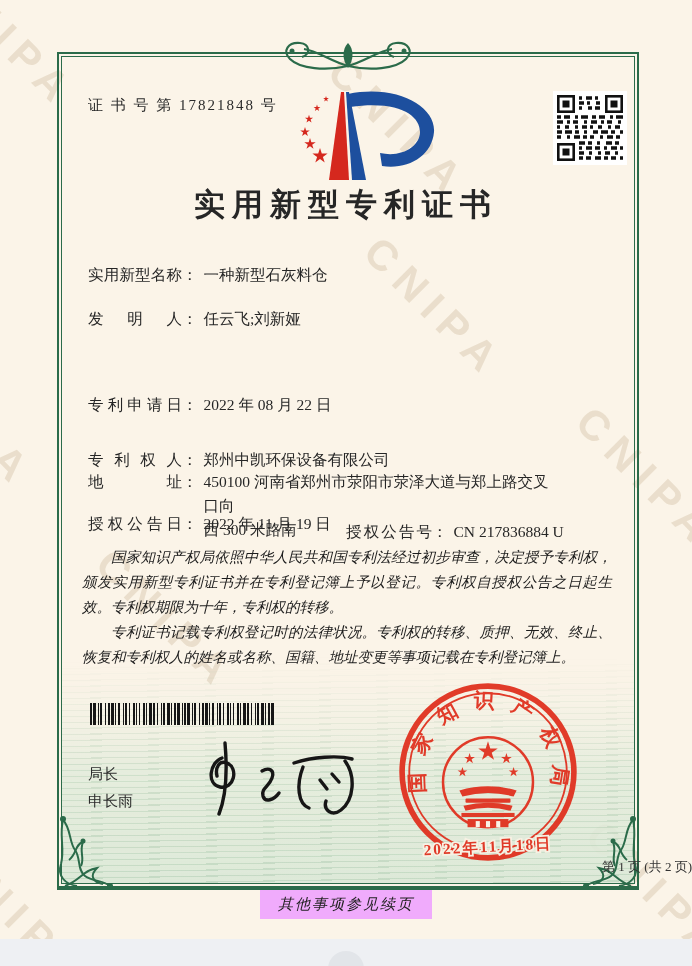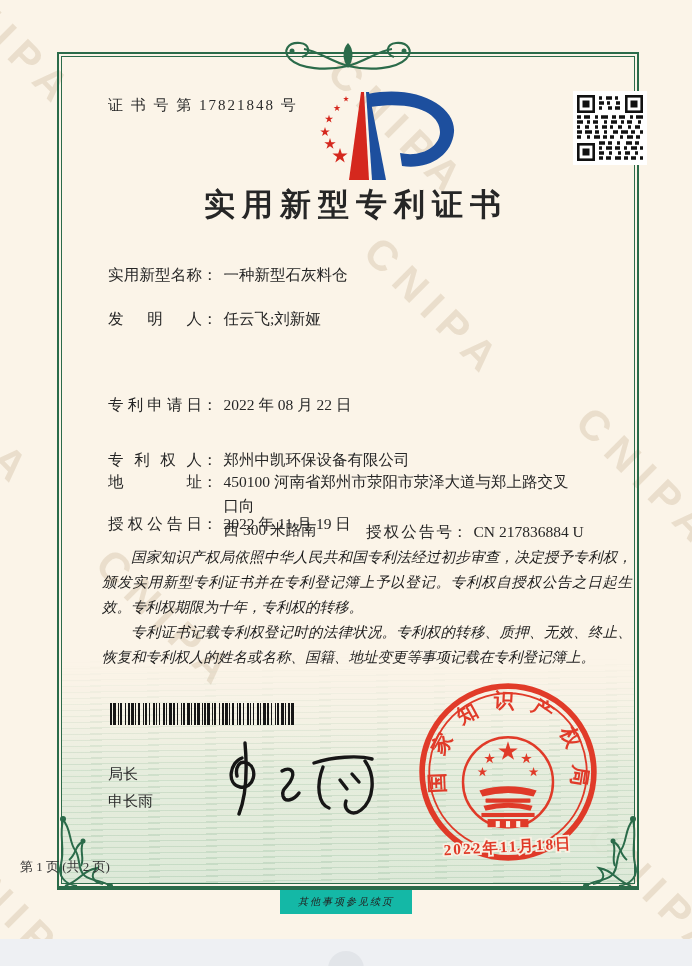--- a/index.html
+++ b/index.html
@@ -20,21 +20,21 @@
         repeating-linear-gradient(179deg, rgba(110,165,125,0.22) 0 1.2px, rgba(110,165,125,0) 1.2px 6px),
         linear-gradient(to bottom, rgba(224,236,220,0) 0%, rgba(222,234,217,0.85) 50%, #dde9d8 100%);
       -webkit-mask:linear-gradient(to bottom, transparent 0, rgba(0,0,0,.85) 110px, #000 100%);
               mask:linear-gradient(to bottom, transparent 0, rgba(0,0,0,.85) 110px, #000 100%);}
   .ornament-top{position:absolute;top:-18px;left:50%;transform:translateX(-50%);}
   .corner{position:absolute;}
   .corner-bl{left:-4px;bottom:-8px;}
   .corner-br{right:-4px;bottom:-8px;transform:scaleX(-1);}
 
   
-  .layer{position:absolute;inset:0;z-index:3;margin-left:20px;}
+  .layer{position:absolute;inset:0;z-index:3;}
   .cert-no{position:absolute;left:88px;top:96px;font-size:15px;letter-spacing:2px;color:#2b2b2b;}
   .logo{position:absolute;left:296px;top:90px;}
   .qr{position:absolute;left:553px;top:91px;}
   .title{position:absolute;left:0;right:0;top:184px;text-align:center;
          font-size:31px;font-weight:700;letter-spacing:7px;color:#262626;}
 
   .field{position:absolute;left:88px;width:480px;font-size:15.5px;color:#262626;line-height:24px;}
   .flabel{display:inline-block;width:94px;text-align:justify;text-align-last:justify;vertical-align:top;}
   .fcolon{display:inline-block;vertical-align:top;margin-right:6px;}
   .fvalue{display:inline-block;vertical-align:top;max-width:360px;}
@@ -44,23 +44,23 @@
   .paragraphs{position:absolute;left:82px;top:545px;width:530px;font-size:14.5px;line-height:25px;
               font-style:italic;color:#1c1c1c;}
   .paragraphs p{margin:0;text-indent:2em;text-align:justify;}
 
   .barcode{position:absolute;left:90px;top:703px;}
   .director{position:absolute;left:88px;top:760px;font-family:"Liberation Sans","DejaVu Sans",sans-serif;
             font-size:15px;line-height:27px;color:#2b2b2b;}
   .signature{position:absolute;left:192px;top:738px;}
   .seal{position:absolute;left:398px;top:682px;mix-blend-mode:multiply;opacity:.95;}
 
-  .page-info{position:absolute;left:0;right:0;top:858px;text-align:left;font-size:13px;color:#333;}
+  .page-info{position:absolute;left:0;right:0;top:858px;text-align:right;font-size:13px;color:#333;}
   .continuation{position:absolute;left:50%;top:890px;transform:translateX(-50%);
-                background:#14b8a6;padding:5px 18px;font-size:10px;font-style:italic;color:#222;
+                background:#f0abfc;padding:5px 18px;font-size:15px;font-style:italic;color:#222;
                 letter-spacing:2px;white-space:nowrap;z-index:4;}
 
   .bottom-bar{position:absolute;left:0;right:0;bottom:0;height:27px;background:#eef0f3;z-index:6;}
   .scroll-btn{position:absolute;left:50%;top:12px;transform:translateX(-50%);width:36px;height:36px;
               border-radius:50%;background:#e2e5e9;border:none;color:#5f6368;font-size:11px;
               text-align:center;line-height:20px;cursor:pointer;}
 </style>
 </head>
 <body>
 

